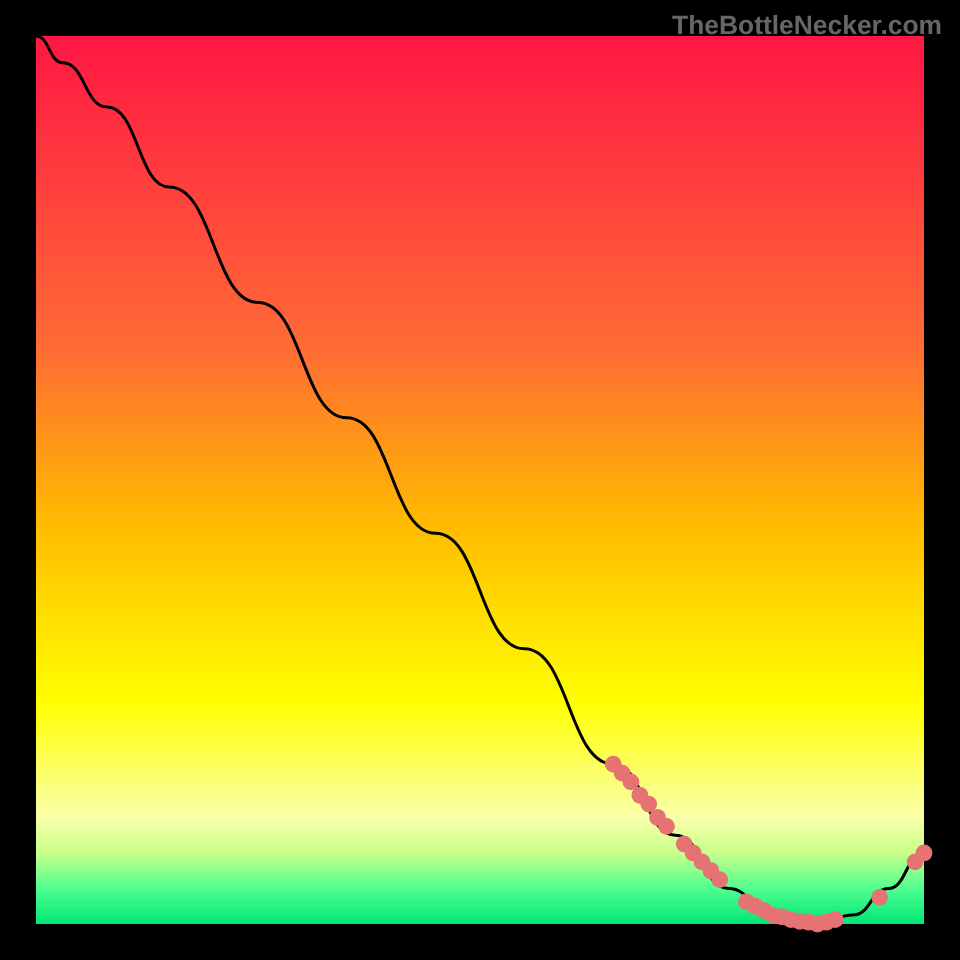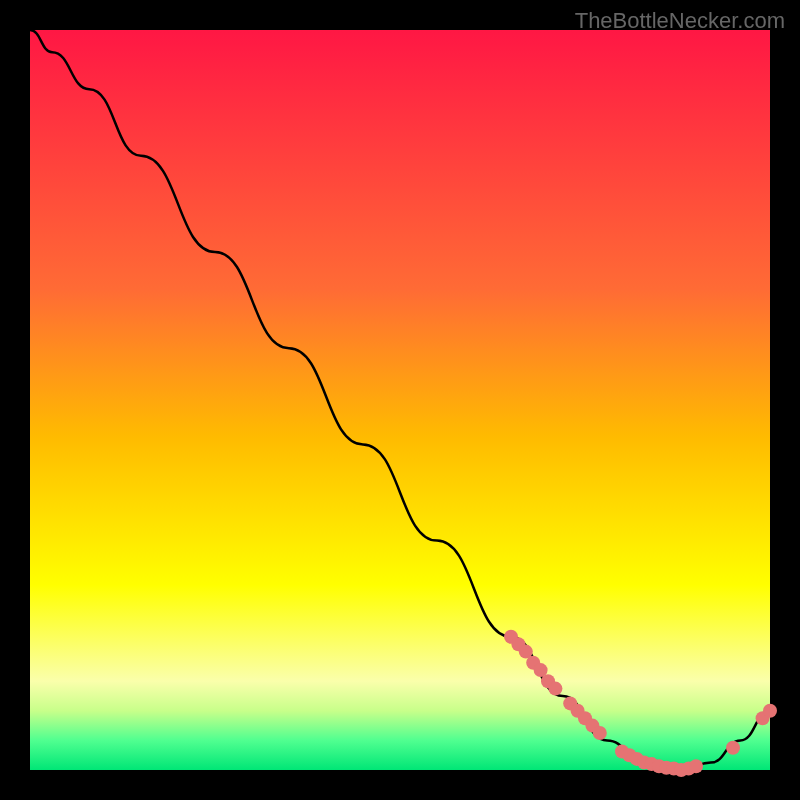--- a/index.html
+++ b/index.html
@@ -17,21 +17,21 @@
     left: 0;
     width: 800px;
     height: 800px;
   }
   .watermark {
     position: absolute;
     top: 8px;
     right: 15px;
     color: #666;
     font-size: 22px;
-    font-weight: normal;
+    font-weight: bold;
     z-index: 10;
     text-align: center;
   }
   svg {
     display: block;
   }
 </style>
 </head>
 <body>
 

